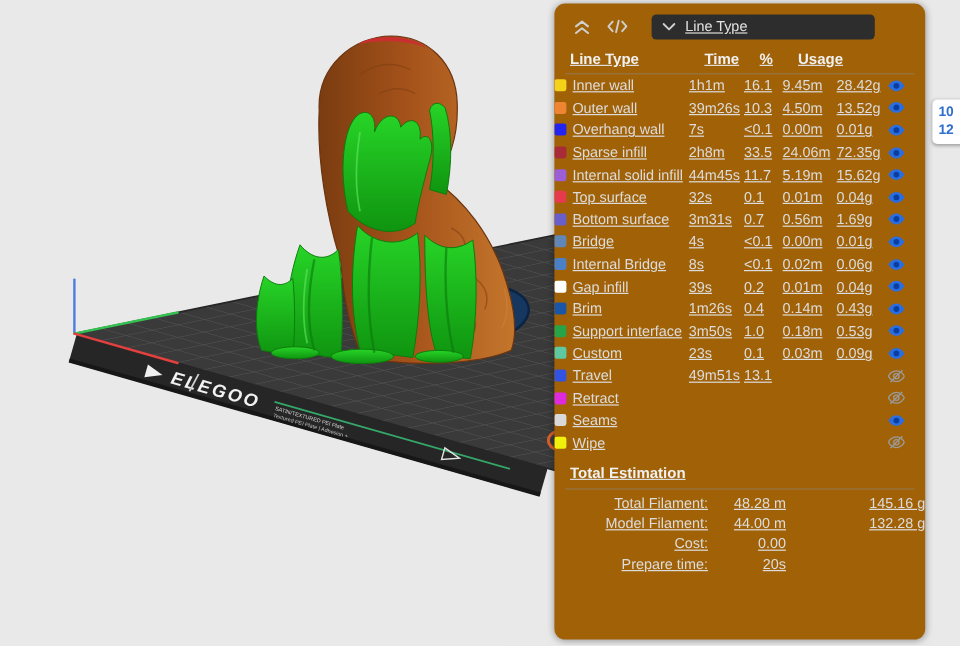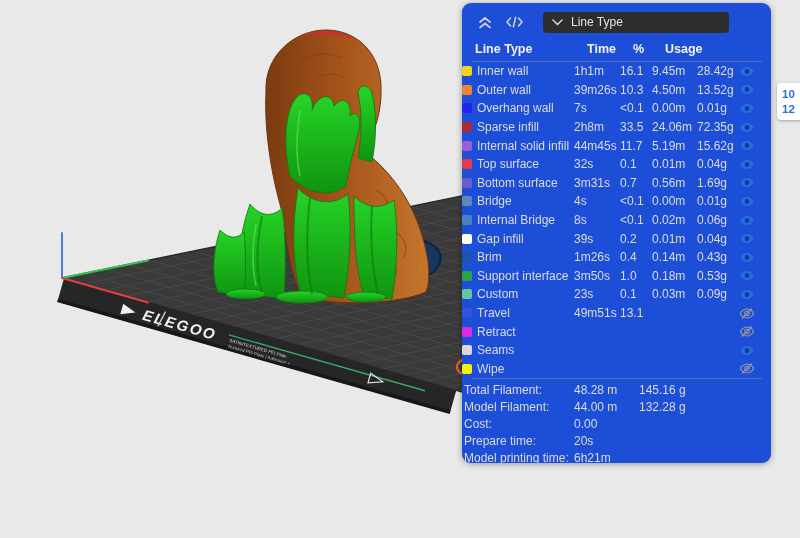--- a/index.html
+++ b/index.html
@@ -1,39 +1,39 @@
 <!DOCTYPE html>
 <html><head>
 <meta charset="utf-8">
 <style>
   html,body{margin:0;padding:0;background:#e9e9e9;}
   #stage{position:relative;width:800px;height:538px;overflow:hidden;
          font-family:"Liberation Sans",sans-serif;background:#e9e9e9;}
   
   #viewport{position:absolute;left:0;top:0;width:800px;height:538px;}
   
-  .panel{position:absolute;left:462px;top:3px;width:309px;height:460px;
-         background:#1d4ed8;border-radius:9px;box-shadow:0 1px 6px rgba(0,0,0,.35);
-         color:#dcdcdc;font-size:12px;overflow:hidden;}
+  .panel{position:absolute;left:462px;top:3px;width:309px;height:530px;
+         background:#a16207;border-radius:9px;box-shadow:0 1px 6px rgba(0,0,0,.35);
+         color:#dcdcdc;font-size:12px;overflow:hidden;text-decoration:underline;}
   .panel-header{display:flex;align-items:center;height:30px;padding:4px 10px 0 13px;gap:9px;}
   .icon-btn{display:flex;align-items:center;justify-content:center;width:20px;height:20px;cursor:pointer;}
   .dropdown{display:flex;align-items:center;gap:8px;background:#2d2d2d;border-radius:4px;
             height:21px;width:168px;padding:0 9px;margin-left:10px;color:#e3e3e3;}
   .col-header{display:grid;grid-template-columns:112px 46px 32px auto;
               padding-left:13px;height:24px;align-items:center;
               font-weight:bold;color:#f1f1f1;font-size:12.5px;}
   .sep{height:1px;background:#8a8a8a;opacity:.5;margin:0 9px;}
   .lt-row{display:grid;grid-template-columns:15px 97px 46px 32px 45px 42px 16px;
           align-items:center;height:18.6px;padding-left:0;}
   .swatch{width:10px;height:10px;border-radius:2px;display:inline-block;}
   .cell{white-space:nowrap;overflow:hidden;}
   .eye{display:flex;align-items:center;justify-content:center;cursor:pointer;}
   .te-title{font-weight:bold;color:#f1f1f1;font-size:12.5px;padding:9px 0 6px 13px;}
   .te-row{display:grid;grid-template-columns:110px 65px auto;align-items:center;
-          height:16.8px;padding-left:2px;}
+          height:16.8px;padding-left:18px;text-align:right;}
   
   .layer-tip{position:absolute;left:777px;top:83px;width:23px;height:37px;background:#fff;
              border-radius:4px 0 0 4px;box-shadow:0 1px 3px rgba(0,0,0,.3);
              display:flex;flex-direction:column;justify-content:center;
              padding-left:5px;font-size:11.5px;line-height:15px;font-weight:bold;}
 </style>
 </head>
 <body>
 
 <div id="stage">
@@ -415,20 +415,21 @@
 
         <svg width="14" height="11" viewBox="0 0 14 11" fill="none" stroke="#9a9a9a" stroke-width="1.1">
           <path d="M7 1 C10.5 1 13 4 13.6 5.5 C13 7 10.5 10 7 10 C3.5 10 1 7 0.4 5.5 C1 4 3.5 1 7 1 Z"></path>
           <circle cx="7" cy="5.5" r="2.2"></circle>
           <line x1="2" y1="10.5" x2="12" y2="0.5"></line>
         </svg>
       </span>
     </div>
       </div>
 
+    <div class="te-title">Total Estimation</div>
     <div class="sep"></div>
     <div style="padding-top:3px;">
         <div class="te-row">
       <span class="cell">Total Filament:</span>
       <span class="cell">48.28 m</span>
       <span class="cell">145.16 g</span>
     </div>
         <div class="te-row">
       <span class="cell">Model Filament:</span>
       <span class="cell">44.00 m</span>
@@ -438,25 +439,20 @@
       <span class="cell">Cost:</span>
       <span class="cell">0.00</span>
       <span class="cell"></span>
     </div>
         <div class="te-row">
       <span class="cell">Prepare time:</span>
       <span class="cell">20s</span>
       <span class="cell"></span>
     </div>
         <div class="te-row">
-      <span class="cell">Model printing time:</span>
-      <span class="cell">6h21m</span>
-      <span class="cell"></span>
-    </div>
-        <div class="te-row">
 
       <span class="cell"></span>
     </div>
       </div>
   </div>
 
   <div class="layer-tip" style="color: rgb(47, 111, 208);">
     <span>10</span>
     <span>12</span>
   </div>

